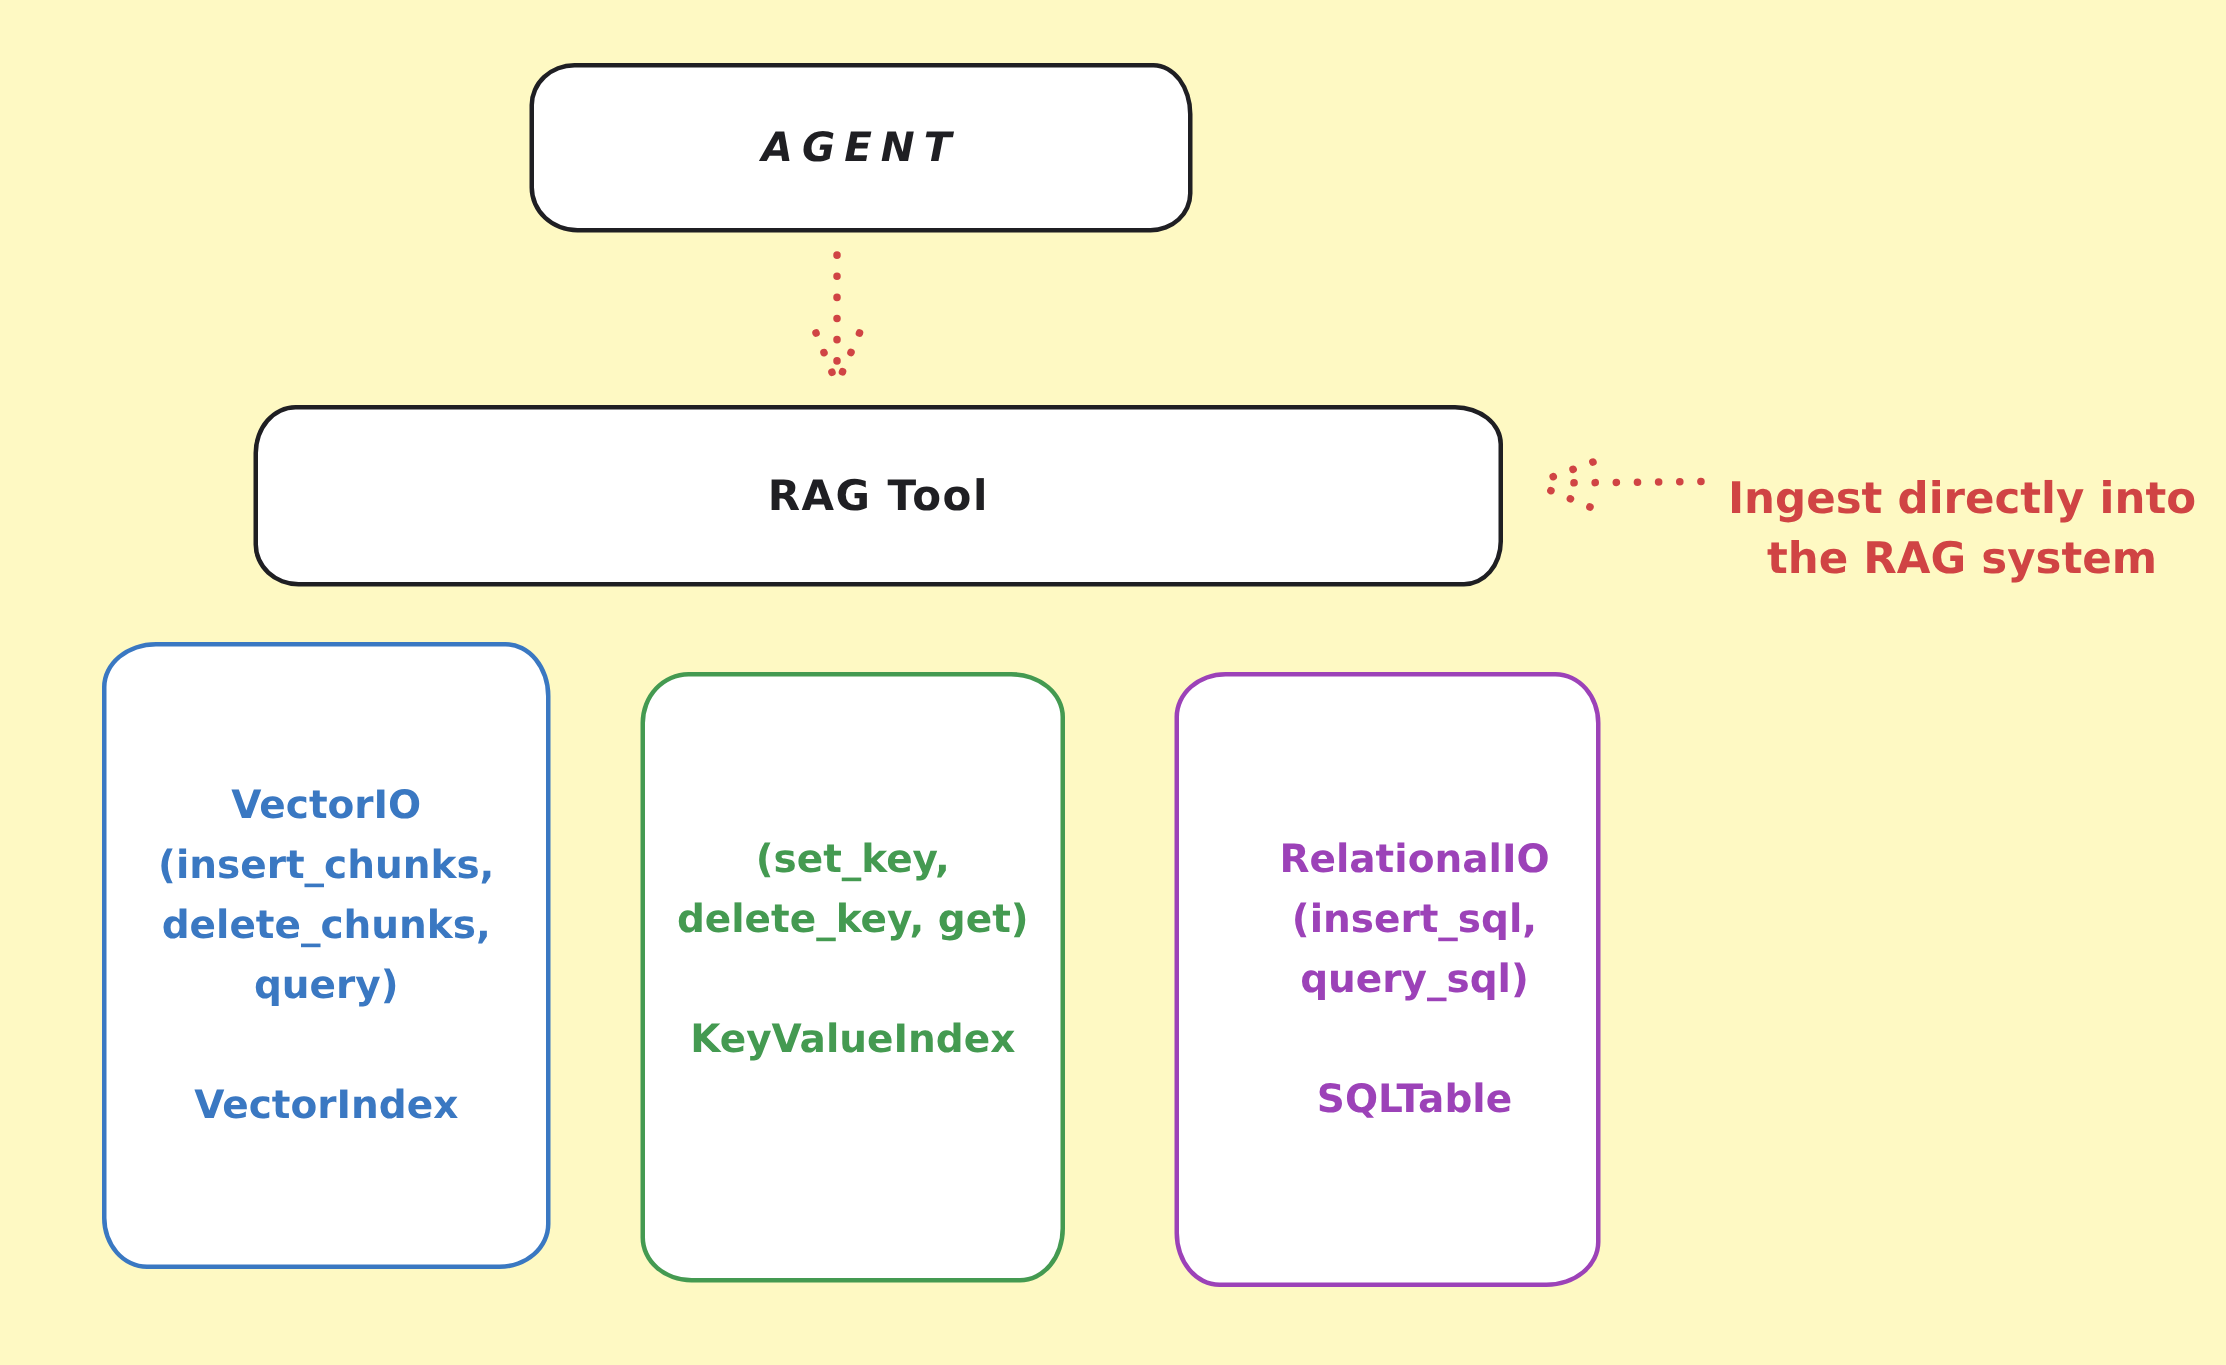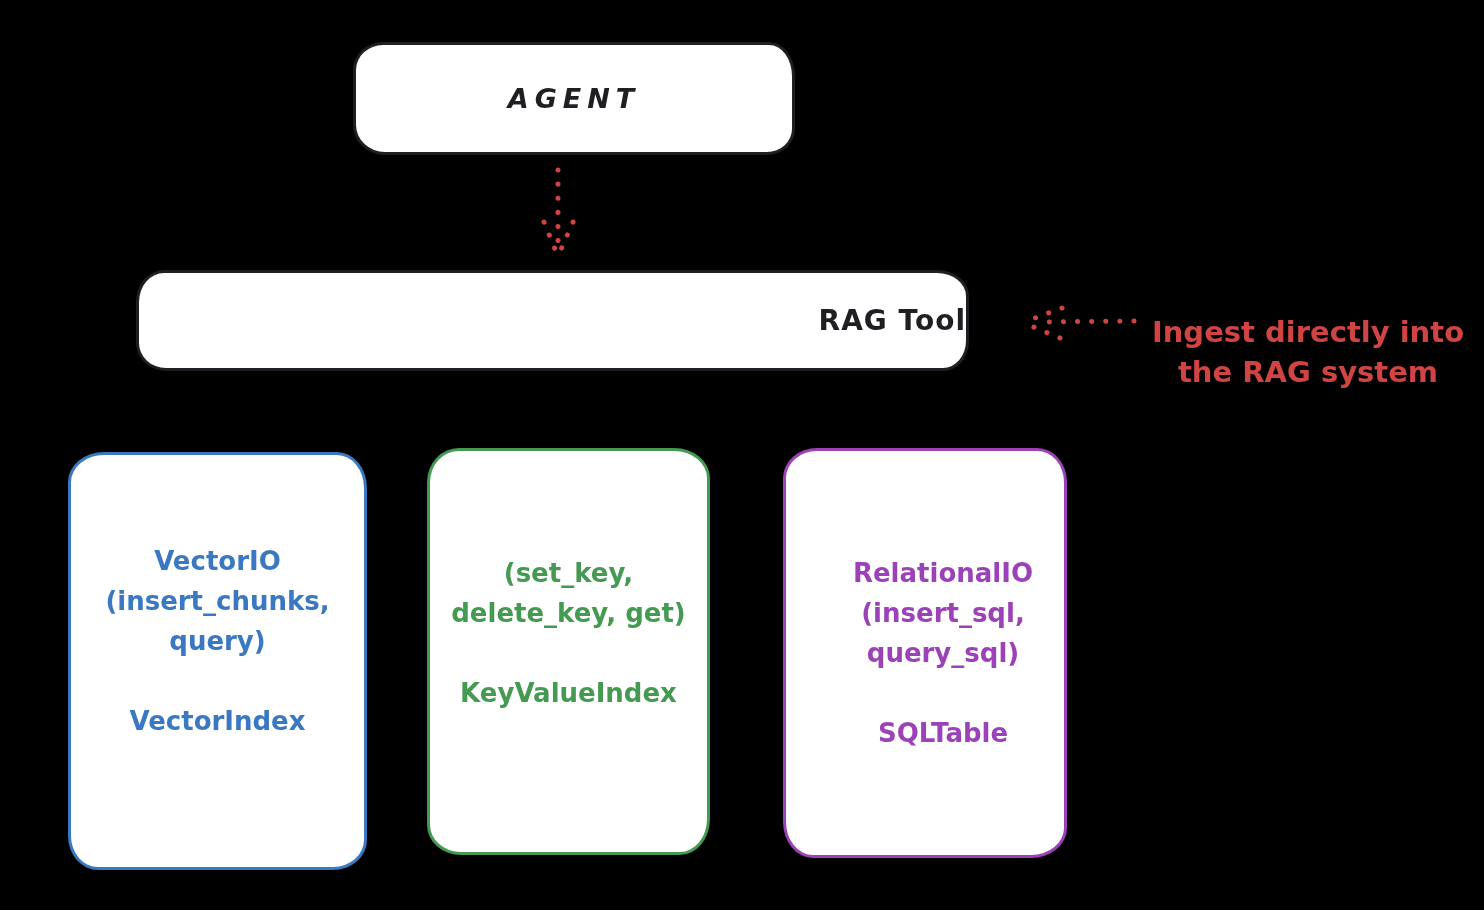--- a/index.html
+++ b/index.html
@@ -4,59 +4,58 @@
 <style>
   * { margin: 0; padding: 0; box-sizing: border-box; }
   html, body { background: #ffffff; }
   body {
     width: 1484px; height: 910px;
     font-family: "DejaVu Sans", sans-serif;
     position: relative; overflow: hidden;
   }
   #canvas {
     position: absolute; left: 0; top: 0;
-    width: 1484px; height: 910px; background: #000000;
+    width: 1484px; height: 910px; background: #fef9c3;
   }
 
   .node {
     position: absolute; background: #ffffff;
     display: flex; align-items: center; justify-content: center;
     text-align: center;
   }
 
   
   .node-agent {
     left: 353px; top: 42px; width: 442px; height: 113px;
     border: 3.5px solid #1f1f23;
     border-radius: 30px 26px 28px 32px / 28px 34px 26px 30px;
   }
   .node-agent .label {
     color: #1f1f23; font-size: 27px; font-weight: 700;
     font-style: italic; letter-spacing: 6px;
   }
   .node-rag {
-    left: 136px; top: 270px; width: 833px; height: 101px;
+    left: 169px; top: 270px; width: 833px; height: 121px;
     border: 3.5px solid #1f1f23;
     border-radius: 28px 32px 26px 30px / 32px 26px 30px 28px;
-    justify-content: flex-end;
   }
   .node-rag .label {
     color: #1f1f23; font-size: 28px; font-weight: 600;
     letter-spacing: 1px;
   }
 
   
   .card {
     position: absolute; background: #ffffff;
     display: flex; flex-direction: column; align-items: center;
     text-align: center;
     font-size: 26px; font-weight: 600; line-height: 40px;
   }
   .card-vector {
-    left: 68px; top: 452px; width: 299px; height: 418px;
+    left: 68px; top: 428px; width: 299px; height: 418px;
     border: 3.5px solid #3a78c2; color: #3a78c2;
     border-radius: 36px 30px 34px 30px / 30px 36px 30px 34px;
     padding-top: 86px;
   }
   .card-keyvalue {
     left: 427px; top: 448px; width: 283px; height: 407px;
     border: 3.5px solid #449a51; color: #449a51;
     border-radius: 32px 36px 30px 34px / 34px 30px 36px 30px;
     padding-top: 102px;
   }
@@ -115,20 +114,21 @@
   </svg>
 
   <div class="annotation">
     <div>Ingest directly into</div>
     <div>the RAG system</div>
   </div>
 
   <div class="card card-vector">
     <div>VectorIO</div>
     <div>(insert_chunks,</div>
+    <div>delete_chunks,</div>
     <div>query)</div>
     <div class="spacer"></div>
     <div>VectorIndex</div>
   </div>
 
   <div class="card card-keyvalue">
     <div>(set_key,</div>
     <div>delete_key, get)</div>
     <div class="spacer"></div>
     <div>KeyValueIndex</div>

